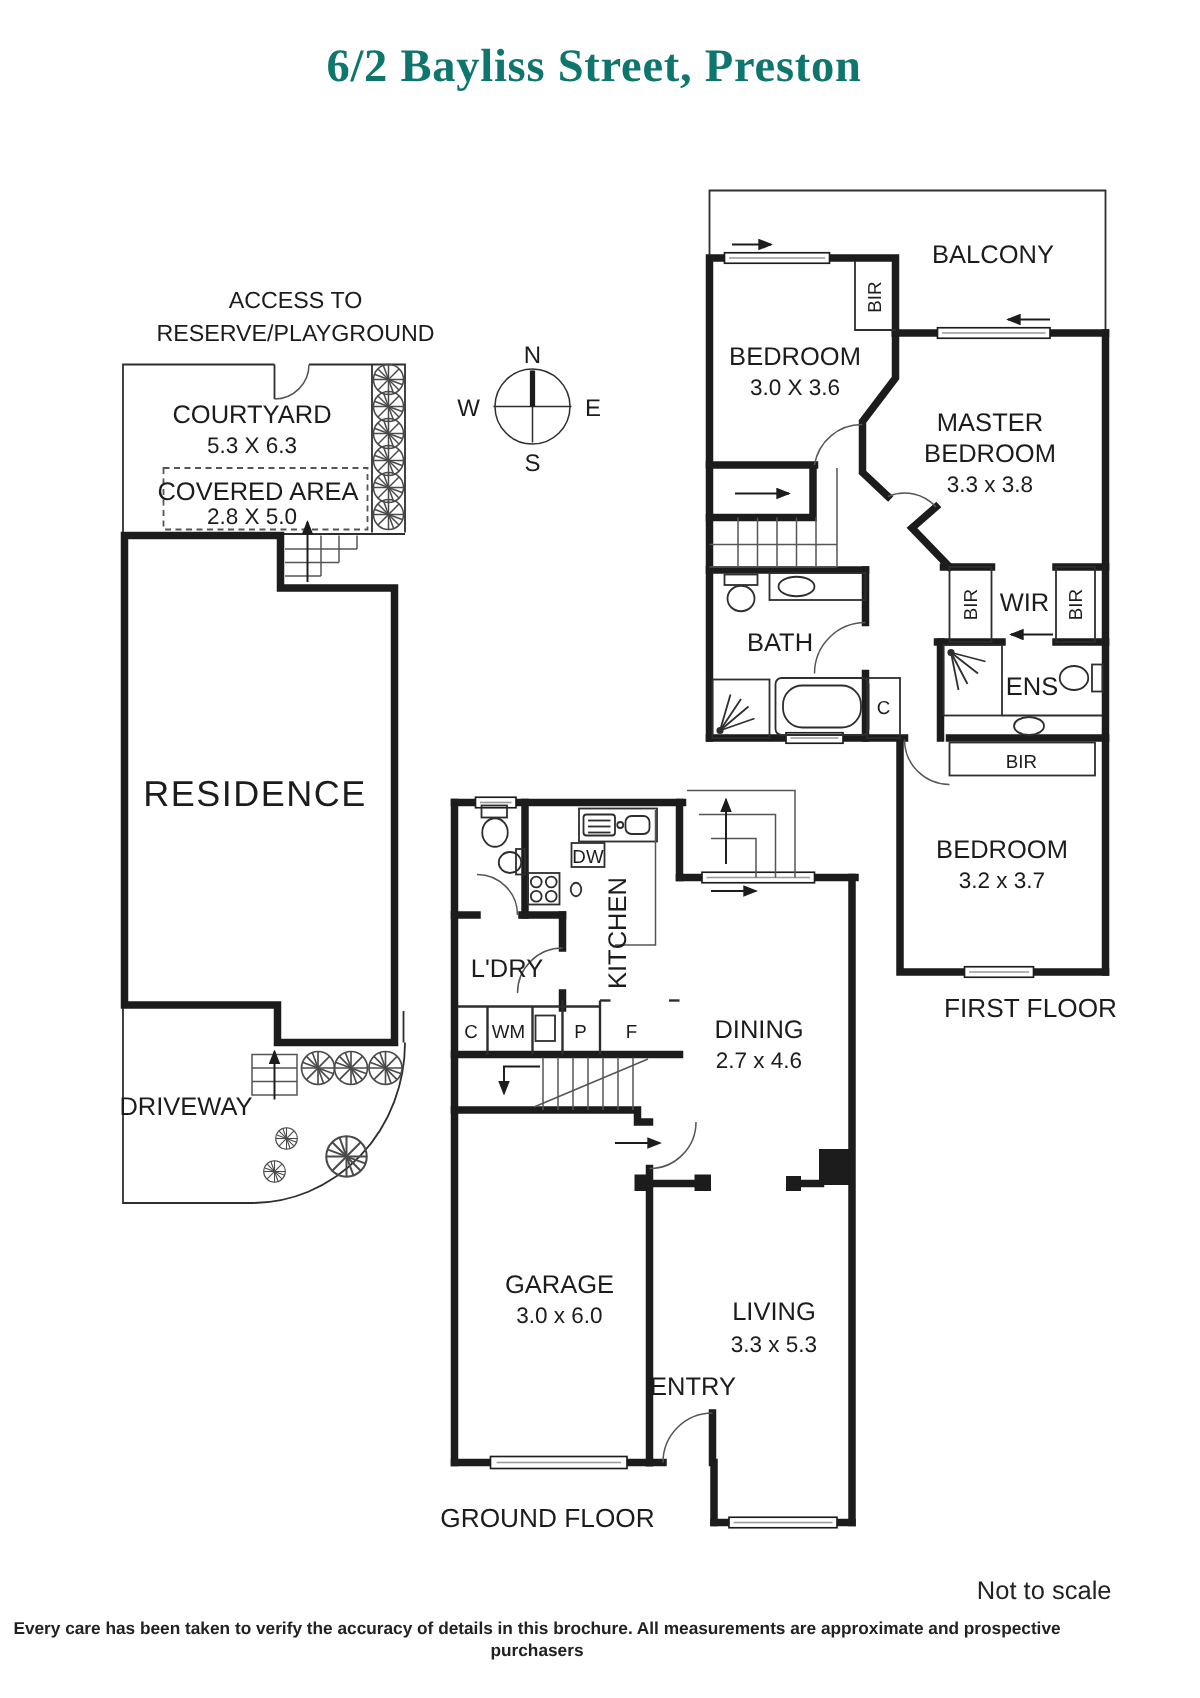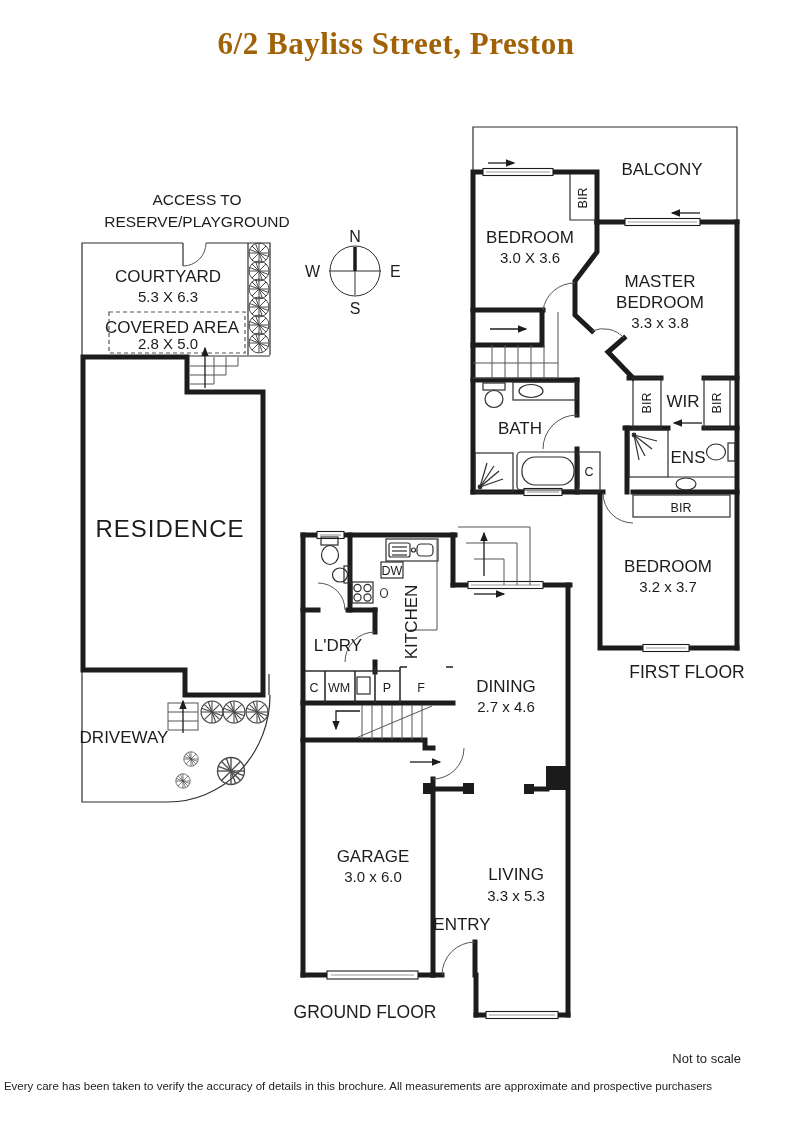--- a/index.html
+++ b/index.html
@@ -1,24 +1,24 @@
 <!DOCTYPE html>
 <html><head>
 <meta charset="utf-8">
 <style>
   html,body{margin:0;padding:0;background:#fff;}
   #page{position:relative;width:800px;height:1132px;background:#fff;overflow:hidden;
         font-family:"Liberation Sans",sans-serif;}
   #title{position:absolute;top:26px;left:0;width:792px;text-align:center;
          font-family:"Liberation Serif","DejaVu Serif",serif;font-weight:bold;
-         font-size:31px;color:#a16207;letter-spacing:.5px;}
+         font-size:31px;color:#0f766e;letter-spacing:.5px;}
   #plan-svg{position:absolute;top:0;left:0;}
   #footer{position:absolute;top:1079px;left:0;width:716px;text-align:center;
-          font-size:11.5px;line-height:15px;color:#222;}
-  #scale-note{position:absolute;top:1051px;right:59px;font-size:13px;color:#222;}
+          font-size:11.5px;line-height:15px;color:#222;font-weight:bold;}
+  #scale-note{position:absolute;top:1051px;right:59px;font-size:17px;color:#222;}
   text{fill:#1c1c1c;}
   .room{font-size:17px;}
   .dims{font-size:15px;}
   .small{font-size:12.5px;}
   .floorlbl{font-size:17.5px;}
   .big{font-size:24px;letter-spacing:1px;}
   .access{font-size:15.5px;}
   .cmp{font-size:16px;}
 </style>
 </head>

